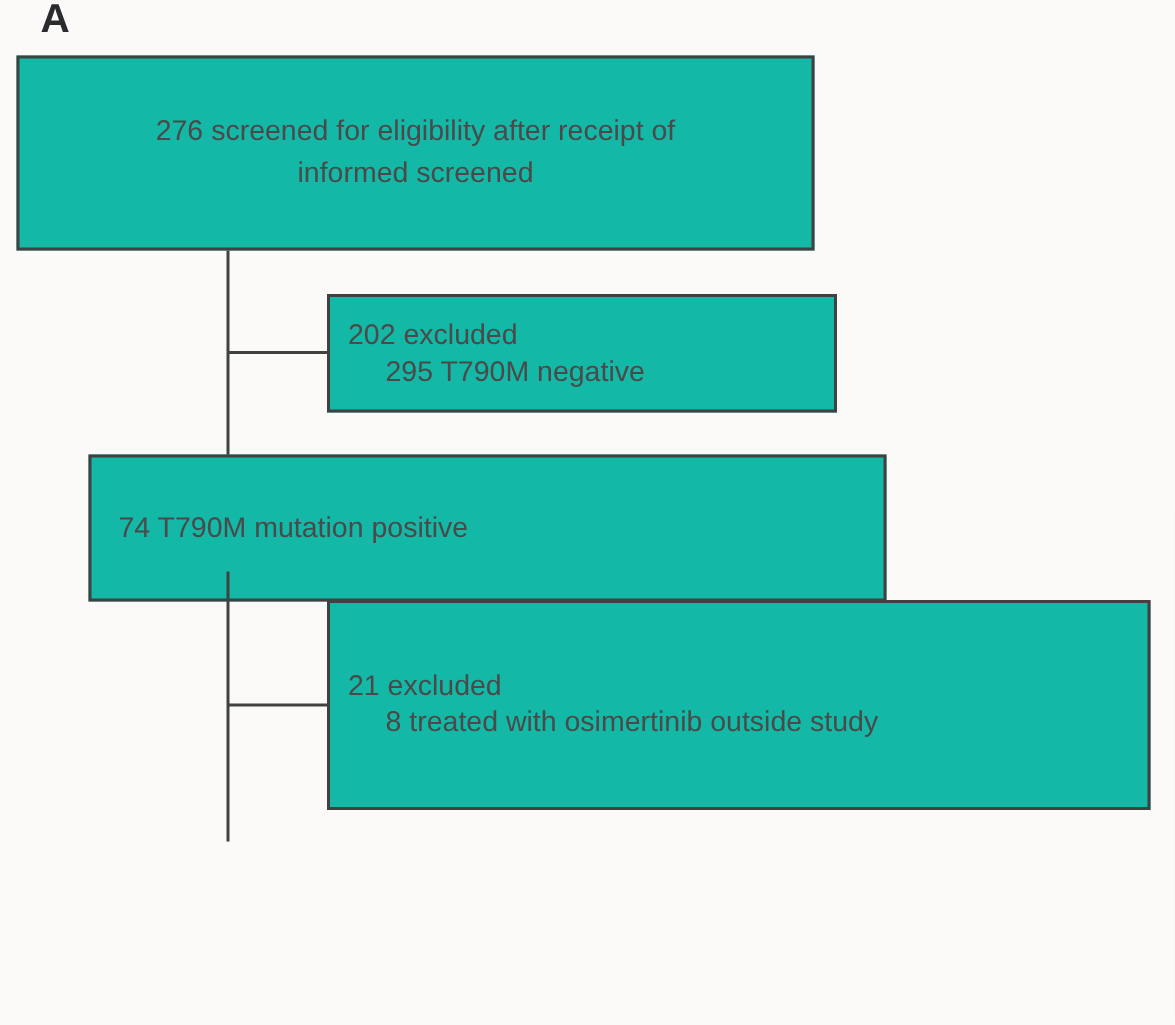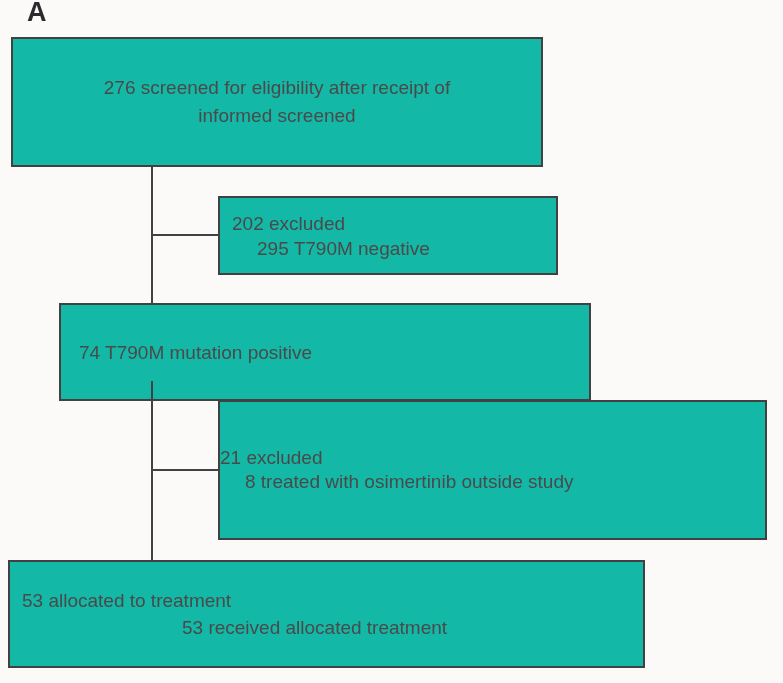--- a/index.html
+++ b/index.html
@@ -56,21 +56,21 @@
   .box-positive {
     left: 11px; top: 303px; width: 532px; height: 98px;
     line-height: 25px;
     padding-left: 18px;
     margin-left: 48px;
   }
   
   .box-excluded-2 {
     left: 218px; top: 400px; width: 549px; height: 140px;
     line-height: 24px;
-    padding-left: 0;
+    padding-left: 12px;
   }
   
   .box-allocated {
     left: 8px; top: 560px; width: 637px; height: 108px;
     line-height: 27px;
     padding-left: 12px;
   }
   .indent-sm { padding-left: 25px; }
   .indent-lg { padding-left: 160px; }
   .connector {
@@ -109,18 +109,14 @@
 
   <div class="connector v-line-2"></div>
 
   <div class="connector h-line-2"></div>
 
   <div class="box box-excluded-2">
     <div class="line">21 excluded</div>
     <div class="line indent-sm">8 treated with osimertinib outside study</div>
   </div>
 
-  <div class="box box-allocated">
-    <div class="line">53 allocated to treatment</div>
-    <div class="line indent-lg">53 received allocated treatment</div>
-  </div>
 
 </div>
 
 </body></html>

